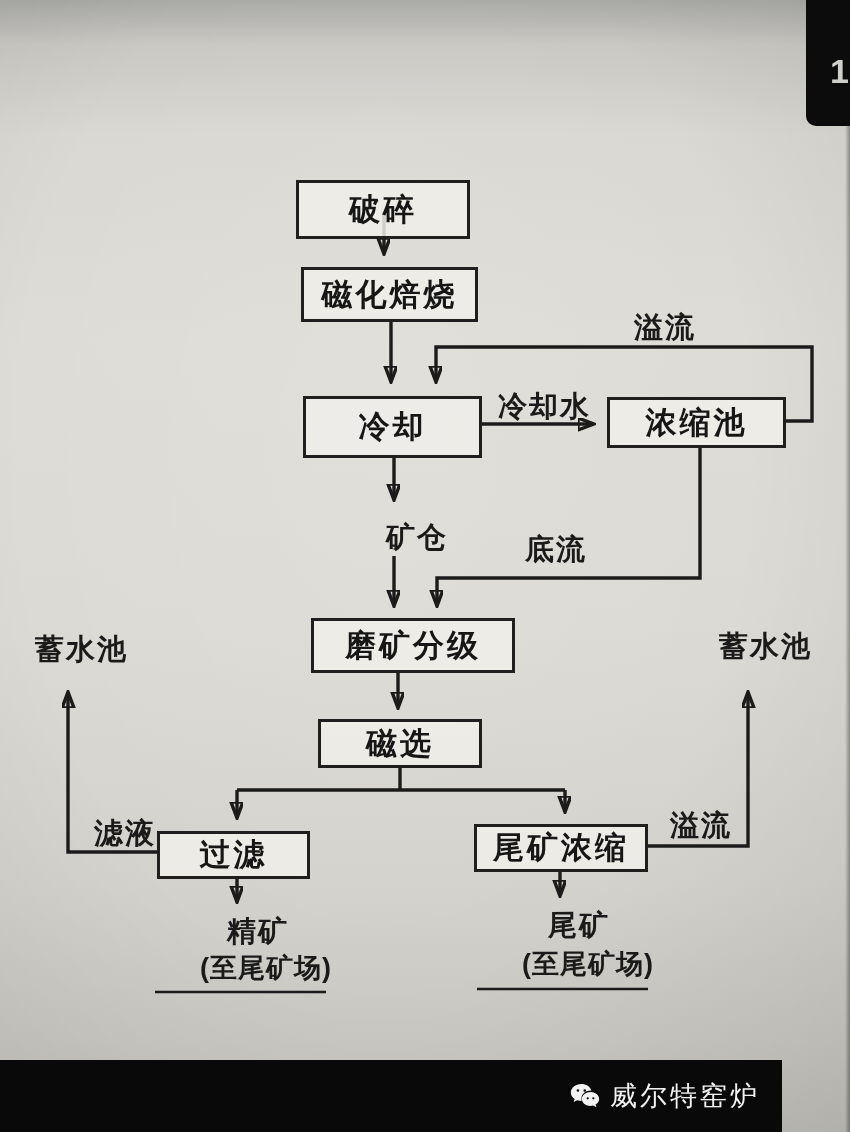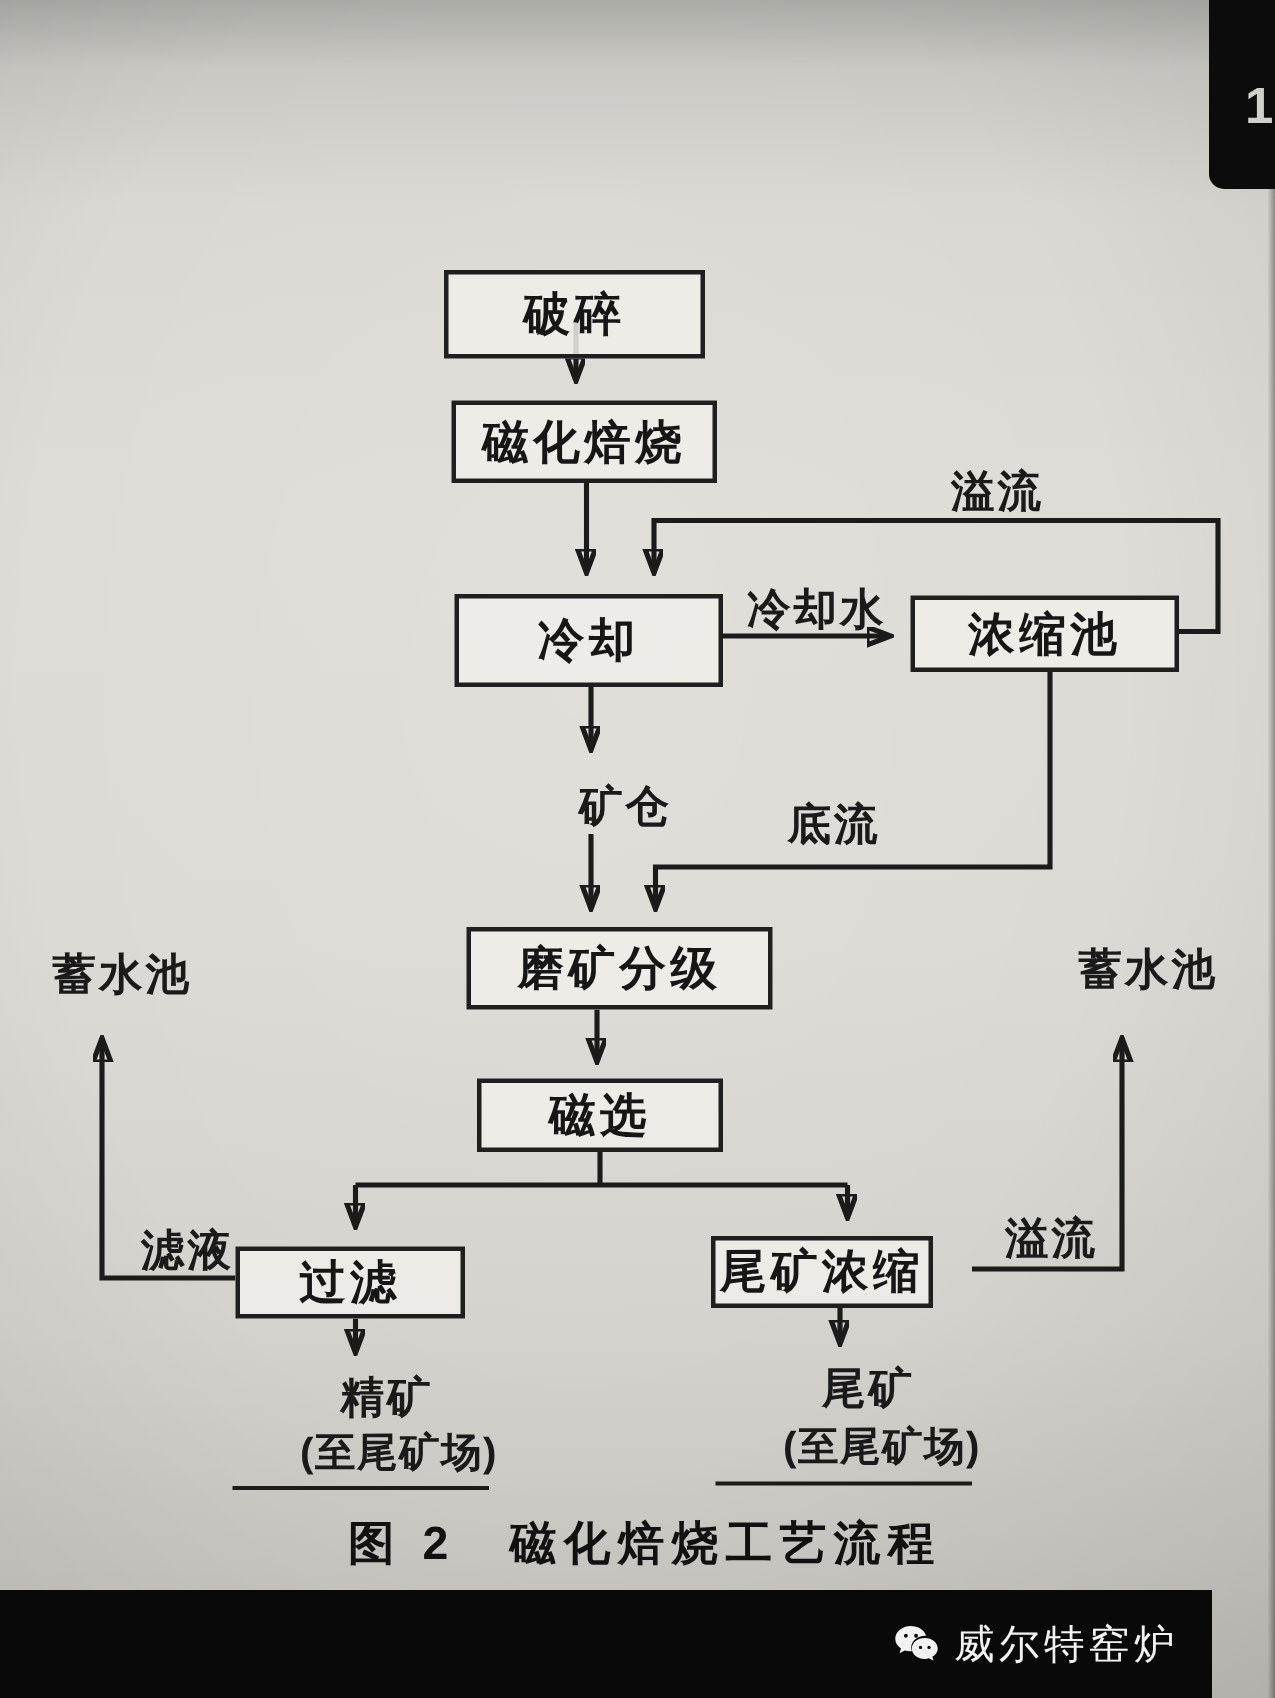--- a/index.html
+++ b/index.html
@@ -35,22 +35,22 @@
   .lbl{
     position:absolute;font-size:29px;font-weight:bold;color:#1a1a1a;
     text-align:right;letter-spacing:2px;z-index:2;
   }
   .lbl.small{font-size:27px;letter-spacing:1px;}
   .caption{
     position:absolute;left:150px;top:1008px;width:560px;text-align:center;
     font-size:31px;font-weight:bold;color:#111;letter-spacing:5px;z-index:2;
   }
   .bottom-bar{
-    position:absolute;left:0;bottom:0;width:808px;height:72px;background:#090909;
-    display:flex;align-items:center;justify-content:flex-end;z-index:4;
+    position:absolute;left:0;bottom:0;width:742px;height:72px;background:#090909;
+    display:flex;align-items:center;justify-content:flex-end;z-index:4;padding-left:40px;
   }
   .wicon{width:34px;height:34px;margin-right:8px;display:inline-flex;}
   .wtext{color:#f2f2f2;font-size:27px;letter-spacing:3px;margin-right:22px;}
 </style>
 </head>
 <body>
 
 <div class="photo">
 
   <div class="right-edge"></div>
@@ -85,36 +85,35 @@
     <path class="thin" d="M477 989 H 648"></path>
   </svg>
 
   <div class="node" style="left:296px;top:152px;width:174px;height:59px;margin-top:28px;">破碎</div>
   <div class="node" style="left:301px;top:267px;width:177px;height:55px;">磁化焙烧</div>
   <div class="node" style="left:607px;top:397px;width:179px;height:51px;">浓缩池</div>
   <div class="node" style="left:303px;top:396px;width:179px;height:62px;">冷却</div>
   <div class="node" style="left:311px;top:618px;width:204px;height:55px;">磨矿分级</div>
   <div class="node" style="left:318px;top:719px;width:164px;height:49px;">磁选</div>
   <div class="node" style="left:157px;top:831px;width:153px;height:48px;">过滤</div>
-  <div class="node" style="left:474px;top:824px;width:148px;height:48px;">尾矿浓缩</div>
+  <div class="node" style="left:474px;top:824px;width:174px;height:48px;">尾矿浓缩</div>
 
   <div class="lbl" style="left:338px;top:518px;width:110px;">矿仓</div>
   <div class="lbl" style="left:600px;top:308px;width:96px;">溢流</div>
   <div class="lbl" style="left:489px;top:387px;width:102px;">冷却水</div>
   <div class="lbl" style="left:495px;top:530px;width:92px;">底流</div>
   <div class="lbl" style="left:14px;top:630px;width:114px;">蓄水池</div>
   <div class="lbl" style="left:698px;top:627px;width:114px;">蓄水池</div>
   <div class="lbl" style="left:80px;top:814px;width:76px;">滤液</div>
   <div class="lbl" style="left:652px;top:806px;width:80px;">溢流</div>
   <div class="lbl" style="left:185px;top:912px;width:104px;">精矿</div>
   <div class="lbl small" style="left:150px;top:950px;width:182px;">(至尾矿场)</div>
   <div class="lbl" style="left:506px;top:906px;width:104px;">尾矿</div>
   <div class="lbl small" style="left:472px;top:946px;width:182px;">(至尾矿场)</div>
 
-  <div class="caption">图 2　磁化焙烧工艺流程</div>
 
   <div class="bottom-bar">
     <span class="wicon">
       <svg viewBox="0 0 24 24" width="34" height="34">
         <path fill="#f2f2f2" d="M9.3 3.5C5.3 3.5 2 6.2 2 9.5c0 1.9 1.05 3.55 2.7 4.6l-.7 2.2 2.5-1.3c.85.25 1.8.4 2.8.4h.5c-.2-.55-.3-1.1-.3-1.7 0-3.1 2.95-5.55 6.6-5.55h.4C15.8 5.4 12.8 3.5 9.3 3.5zM7 7.2a.9.9 0 1 1 0 1.8.9.9 0 0 1 0-1.8zm4.8 0a.9.9 0 1 1 0 1.8.9.9 0 0 1 0-1.8zM22 14.1c0-2.75-2.75-4.95-6.1-4.95s-6.1 2.2-6.1 4.95 2.75 4.95 6.1 4.95c.7 0 1.35-.1 1.95-.3l2.2 1.15-.6-1.9c1.55-.9 2.55-2.3 2.55-3.9zm-8.1-1.3a.8.8 0 1 1 0 1.6.8.8 0 0 1 0-1.6zm4 0a.8.8 0 1 1 0 1.6.8.8 0 0 1 0-1.6z"></path>
       </svg>
     </span>
     <span class="wtext">威尔特窑炉</span>
   </div>
 

